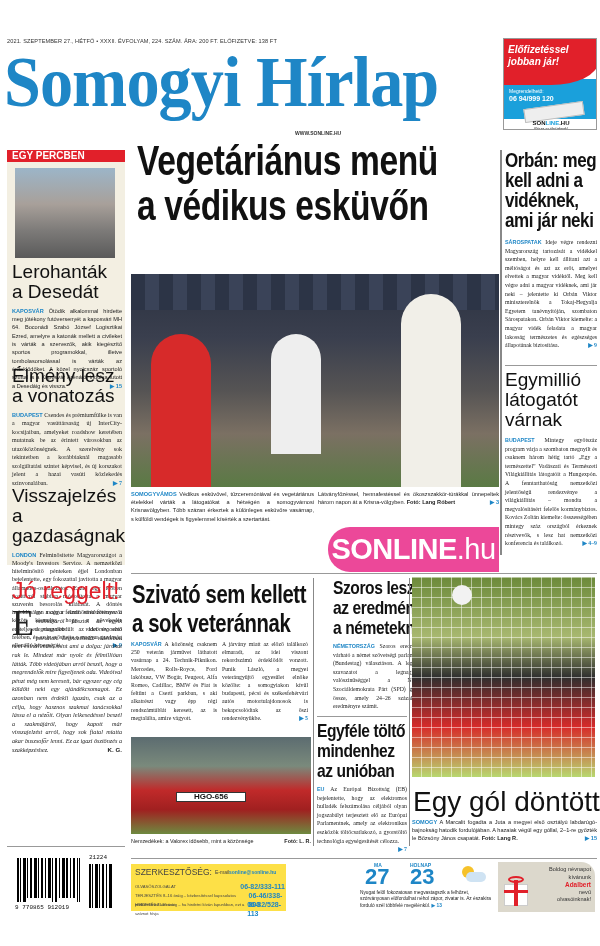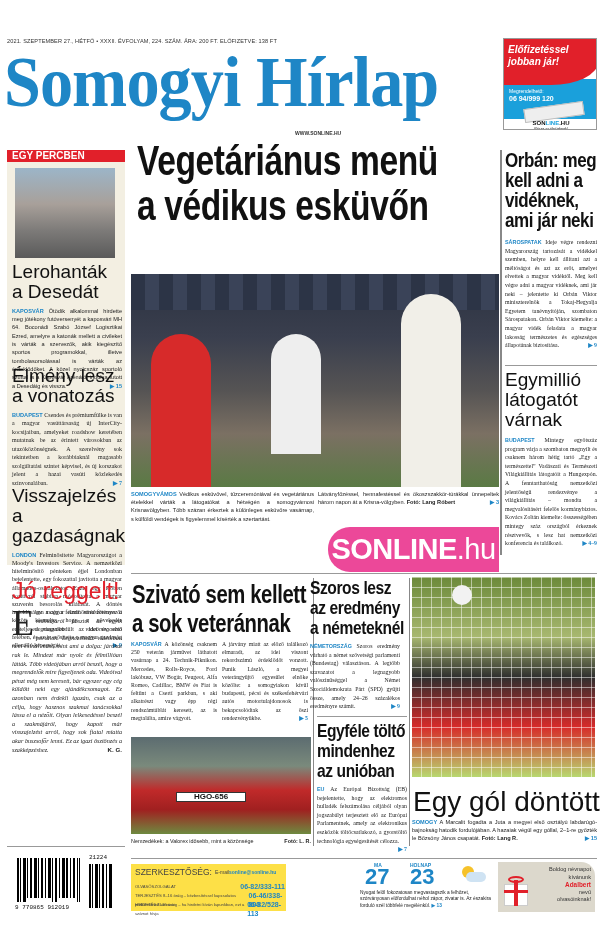--- a/index.html
+++ b/index.html
@@ -209,21 +209,21 @@
 </div>
 <div class="abs car-photo photo">
   <div class="abs" style="left:45px;top:55px;width:70px;height:10px;background:#fff;border:1px solid #333;font-size:8px;font-weight:bold;text-align:center;line-height:8px">HGO-656</div>
 </div>
 <div class="abs body-s" style="left:131px;top:837px;width:180px;font-size:5.4px">
   <span>Nemzedékek: a Valorex idősebb, mint a közönsége</span>
   <b style="float:right">Fotó: L. R.</b>
 </div>
 
 <div class="abs divider-v" style="left:313px;top:578px;width:1px;height:268px"></div>
-<div class="abs" style="left:310px;top:578px;width:90px">
+<div class="abs" style="left:333px;top:578px;width:90px">
   <div class="cond" style="font-size:19px;line-height:20px;transform:scaleX(.82)">
     <div>Szoros lesz</div>
     <div>az eredmény</div>
     <div>a németeknél</div>
   </div>
   <div class="body-t" style="margin-top:4px;font-size:5.8px;line-height:8.6px">
     <span class="place" style="font-size:5.4px">NÉMETORSZÁG</span>
     <span>Szoros eredmény várható a német szövetségi parlamenti (Bundestag) választáson. A legtöbb szavazatot a legnagyobb valószínűséggel a Német Szociáldemokrata Párt (SPD) gyűjti össze, amely 24–26 százalékos eredményre számít.</span>
     <span class="ref">▶ 9</span>
   </div>

